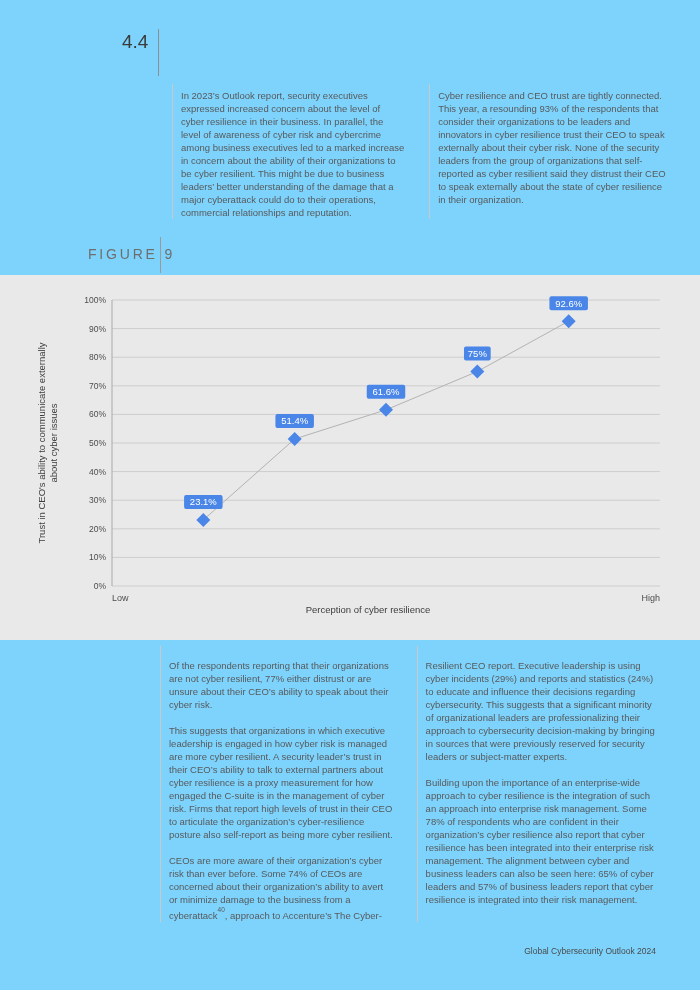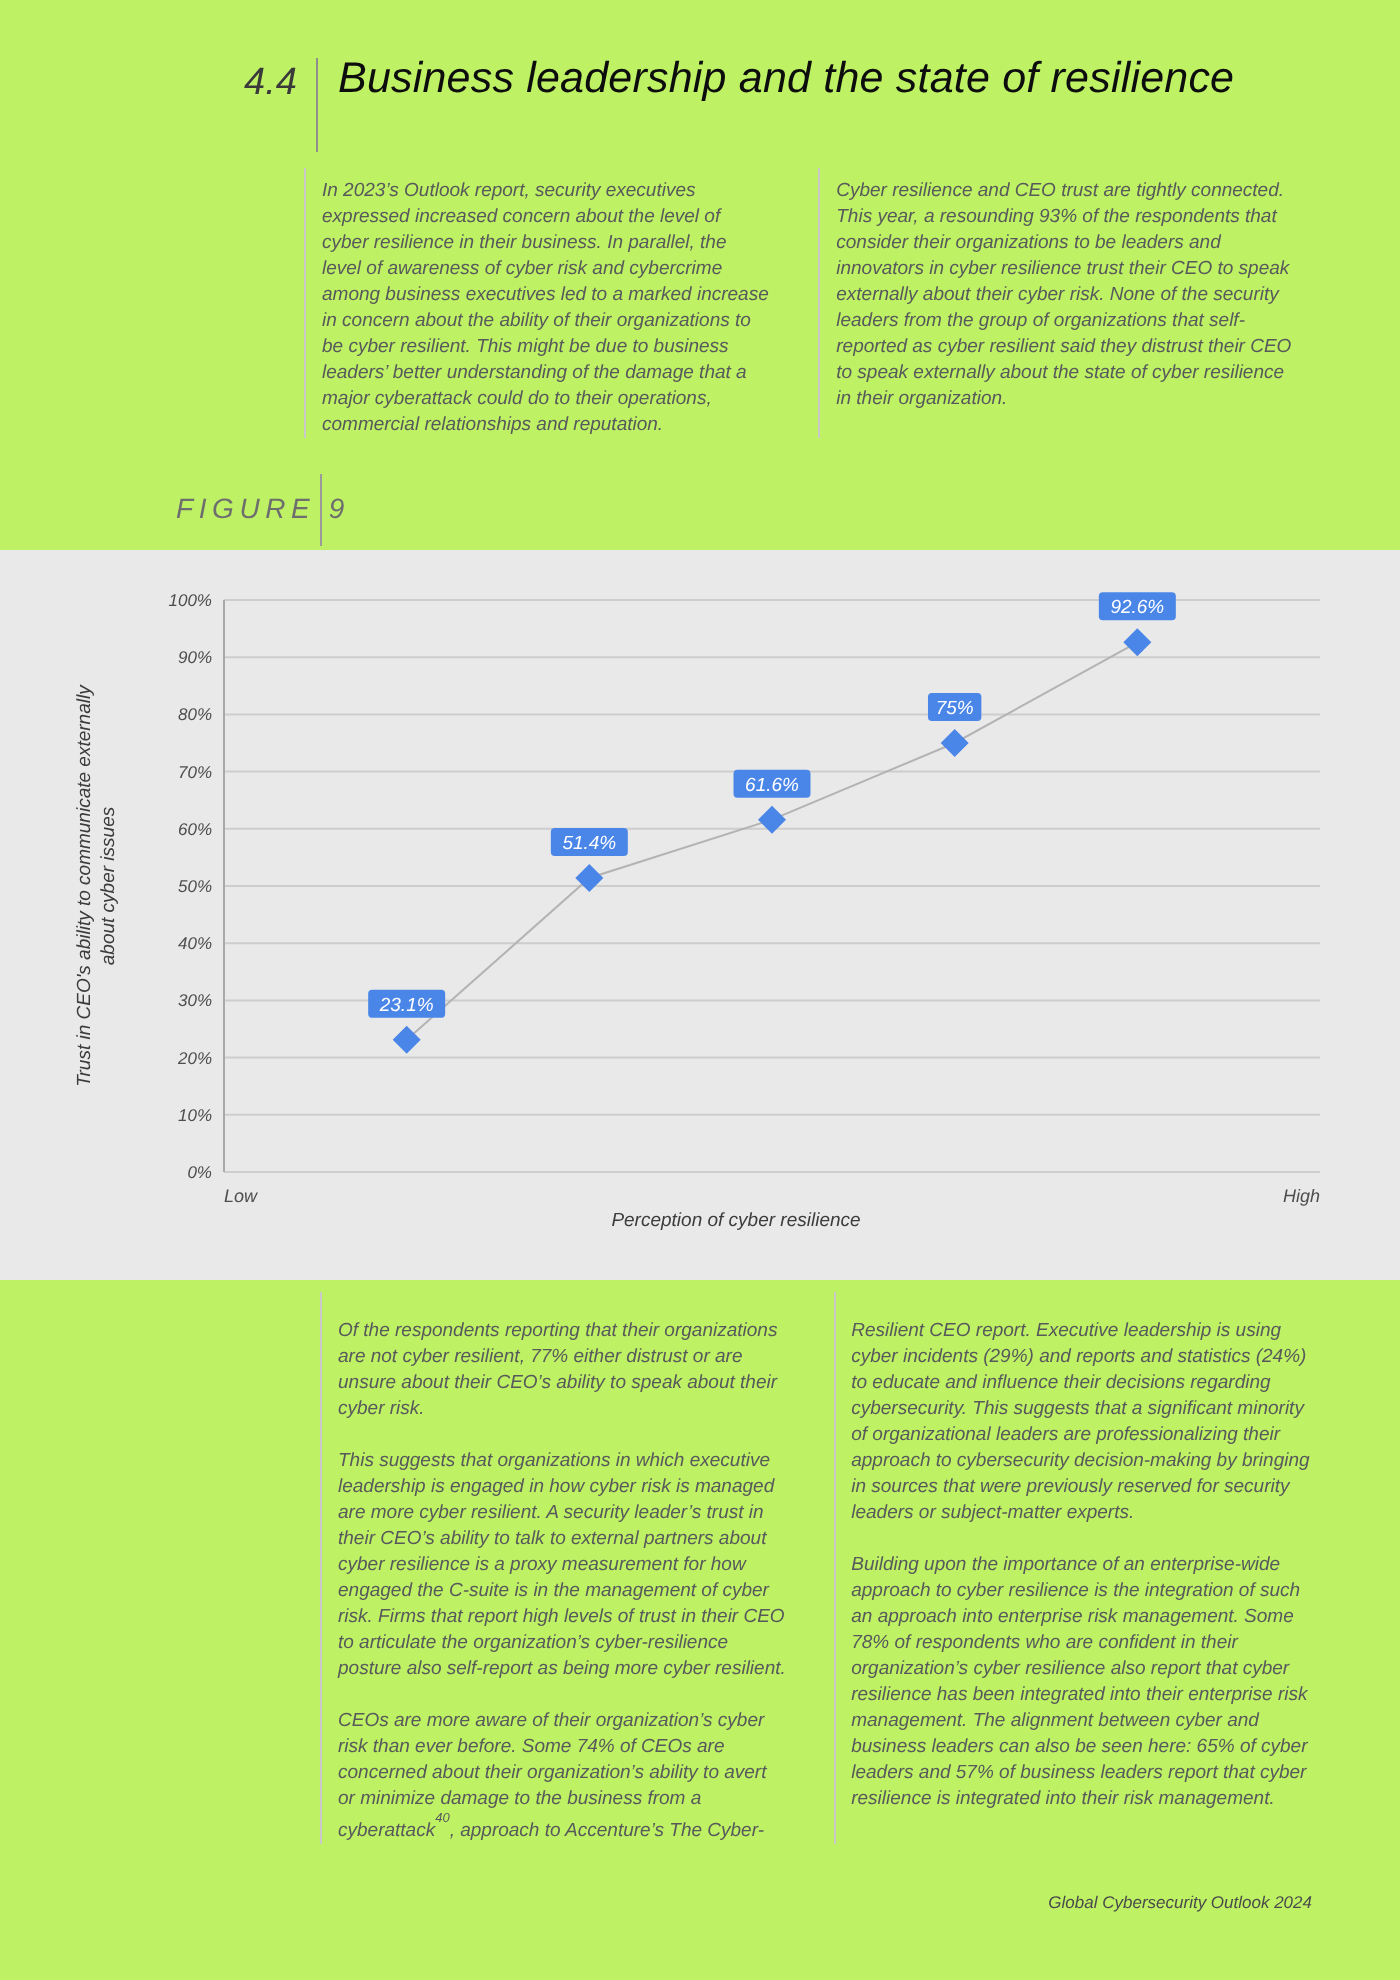--- a/index.html
+++ b/index.html
@@ -1,42 +1,41 @@
 <!DOCTYPE html>
 <html><head>
 <meta charset="utf-8">
 <style>
   html, body { margin: 0; padding: 0; background: #ffffff; }
   .page {
     position: relative;
     width: 700px;
     height: 990px;
-    background: #bef264;
+    background: #7dd3fc;
     font-family: "Liberation Sans", sans-serif;
     overflow: hidden;
-    font-style: italic;
   }
 
   
   .section-number {
     position: absolute; left: 122px; top: 31px;
     font-size: 19px; color: #3a3a3a;
   }
   .header-divider {
     position: absolute; left: 158px; top: 29px;
     width: 1px; height: 47px; background: #8f8f8f;
   }
   .page-title {
     position: absolute; left: 169px; top: 27px;
     font-size: 21.5px; color: #0d0d0d; letter-spacing: 0.1px;
   }
 
   
   .intro-columns {
-    position: absolute; left: 152px; top: 84px;
+    position: absolute; left: 172px; top: 84px;
     width: 498px; display: flex; gap: 24px;
   }
   .text-col {
     border-left: 1px solid #c9c9c9;
     padding: 5px 0 0 8px;
     font-size: 9.5px; line-height: 13px; color: #58595b;
     box-sizing: border-box;
   }
   .intro-columns .col-a { width: 240px; }
   .intro-columns .col-b { width: 248px; }
@@ -82,21 +81,20 @@
   .footer-report { font-size: 8.5px; color: #4a4a4a; }
   .footer-page { font-size: 8.5px; font-weight: bold; color: #1a1a1a; margin-top: 28px; }
 </style>
 </head>
 <body>
 
 <div class="page">
 
   <div class="section-number">4.4</div>
   <div class="header-divider"></div>
-  <h1 class="page-title" style="margin:0; font-weight:normal;">Business leadership and the state of resilience</h1>
 
   <div class="intro-columns">
     <div class="text-col col-a">
       <p>In 2023’s Outlook report, security executives expressed increased concern about the level of cyber resilience in their business. In parallel, the level of awareness of cyber risk and cybercrime among business executives led to a marked increase in concern about the ability of their organizations to be cyber resilient. This might be due to business leaders’ better understanding of the damage that a major cyberattack could do to their operations, commercial relationships and reputation.</p>
     </div>
     <div class="text-col col-b">
       <p>Cyber resilience and CEO trust are tightly connected. This year, a resounding 93% of the respondents that consider their organizations to be leaders and innovators in cyber resilience trust their CEO to speak externally about their cyber risk. None of the security leaders from the group of organizations that self-reported as cyber resilient said they distrust their CEO to speak externally about the state of cyber resilience in their organization.</p>
     </div>
   </div>
 

